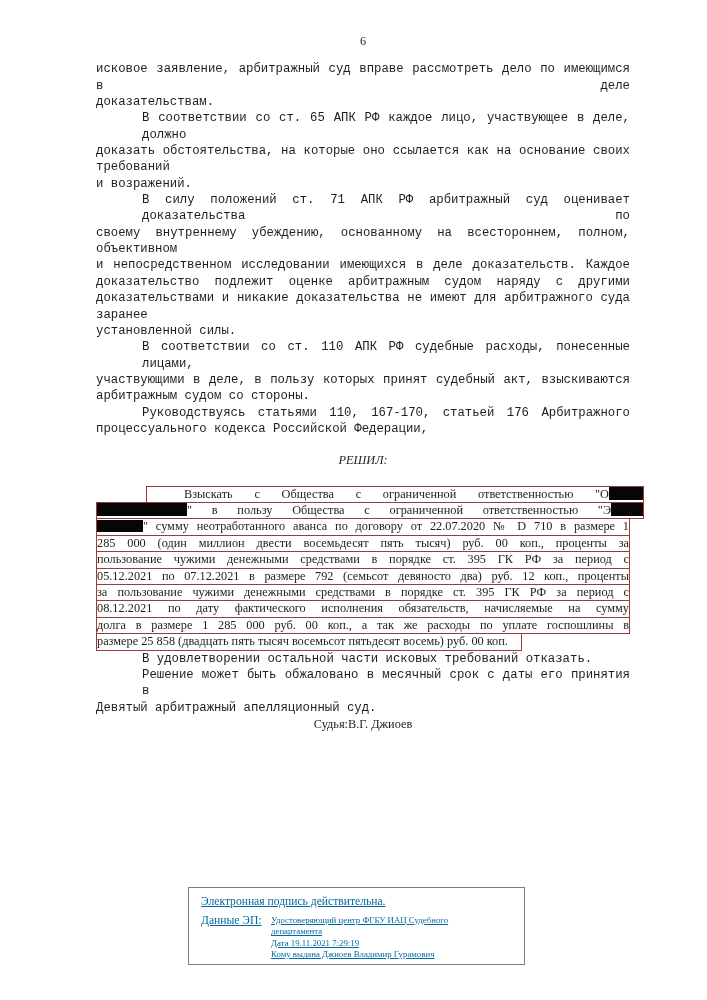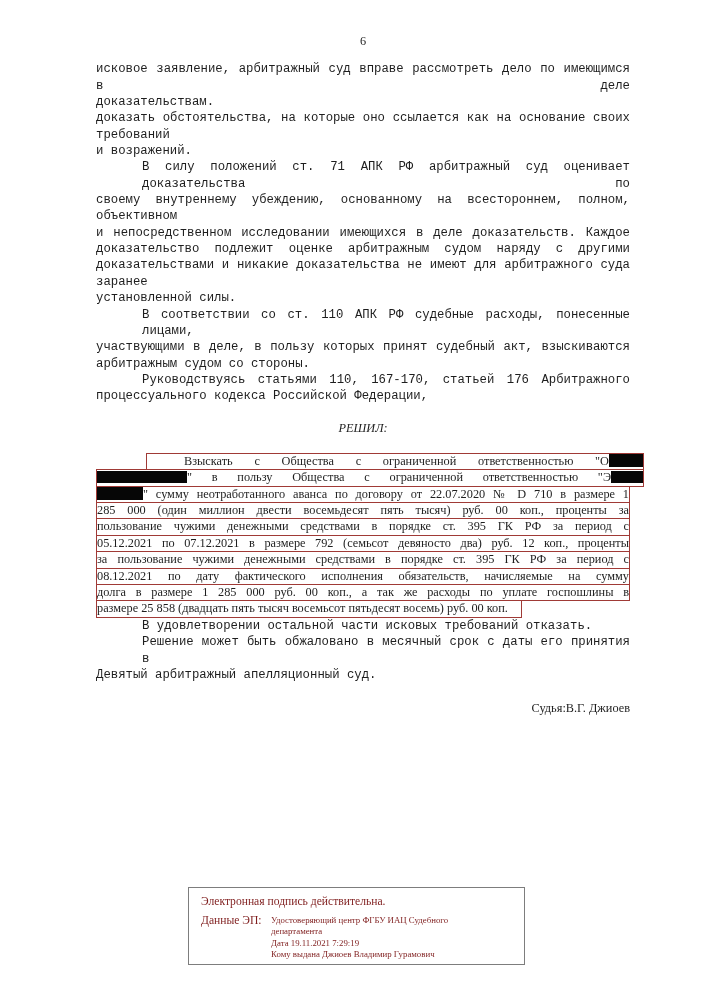--- a/index.html
+++ b/index.html
@@ -54,54 +54,55 @@
   .res-line.last { width: -moz-fit-content; width: fit-content; padding-right: 13px; }
   .redact {
     display: inline-block;
     background: #060606;
     height: 12.5px;
     vertical-align: -2px;
   }
 
   .judge-row {
     display: flex;
-    justify-content: flex-end;
-    margin-top: 17px;
+    justify-content: center;
   }
 
   .stamp {
     position: absolute;
     left: 188px;
     top: 887px;
     width: 337px;
     height: 78px;
     border: 1px solid #7d7d7d;
     box-sizing: border-box;
     padding: 7px 6px 0 12px;
     font-family: "Liberation Serif", "DejaVu Serif", serif;
-    color: #7f1d1d;
+    color: #0369a1;
+    text-decoration: underline;
   }
   .stamp-valid { font-size: 11.6px; line-height: 13px; margin-bottom: 7px; }
   .stamp-row { display: flex; align-items: flex-start; }
   .stamp-label { font-size: 11.6px; line-height: 12px; width: 70px; flex: 0 0 70px; }
   .stamp-details { font-size: 8.8px; line-height: 11.4px; width: 212px; }
 </style>
 </head>
 <body>
 
 <div class="page">
   <div class="content">
     <div class="page-number">6</div>
 
     <div>
         <div class="para">
           <div class="line jl">исковое заявление, арбитражный суд вправе рассмотреть дело по имеющимся в деле</div>
           <div class="line">доказательствам.</div>
         </div>
         <div class="para">
+          <div class="line jl first-indent">В соответствии со ст. 65 АПК РФ каждое лицо, участвующее в деле, должно</div>
           <div class="line jl">доказать обстоятельства, на которые оно ссылается как на основание своих требований</div>
           <div class="line">и возражений.</div>
         </div>
         <div class="para">
           <div class="line jl first-indent">В силу положений ст. 71 АПК РФ арбитражный суд оценивает доказательства по</div>
           <div class="line jl">своему внутреннему убеждению, основанному на всестороннем, полном, объективном</div>
           <div class="line jl">и непосредственном исследовании имеющихся в деле доказательств. Каждое</div>
           <div class="line jl">доказательство подлежит оценке арбитражным судом наряду с другими</div>
           <div class="line jl">доказательствами и никакие доказательства не имеют для арбитражного суда заранее</div>
           <div class="line">установленной силы.</div>

